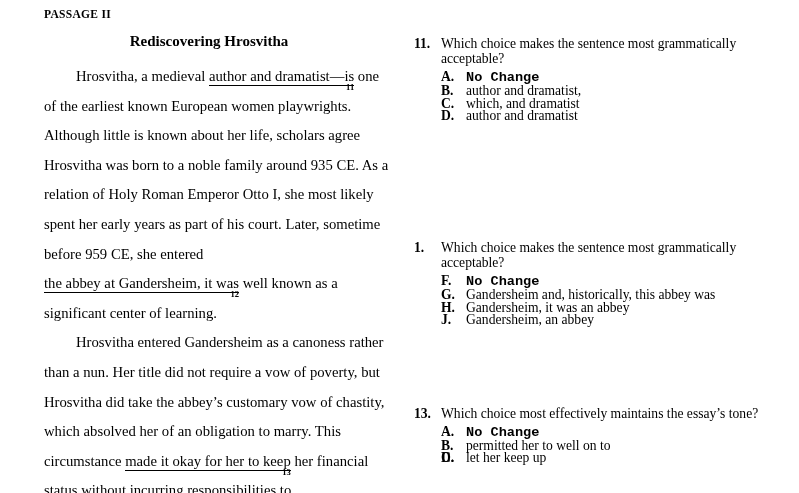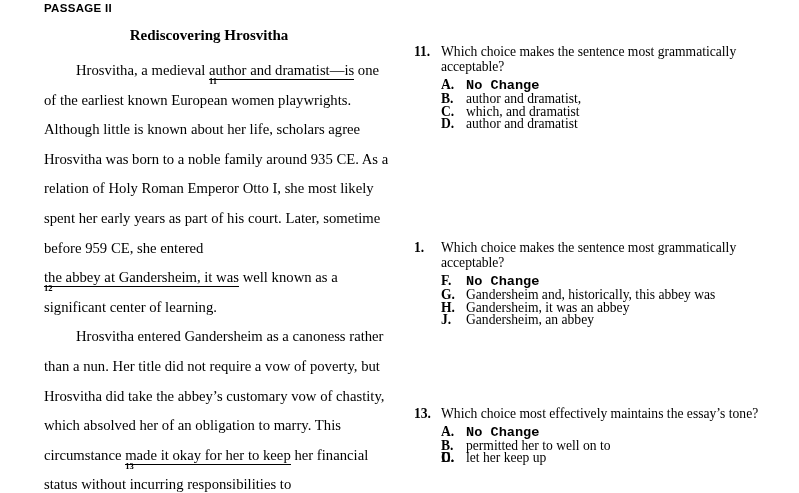--- a/index.html
+++ b/index.html
@@ -18,25 +18,25 @@
 
   
   .passage-col {
     position: absolute;
     left: 44px;
     top: 0;
     width: 345px;
   }
 
   .passage-label {
-    font-family: Liberation Sans, sans-serif;
+    font-family: Liberation Serif, serif;
     font-weight: bold;
     font-size: 11.5px;
     letter-spacing: 0.3px;
-    margin-top: 2px;
+    margin-top: 8px;
   }
 
   .passage-title {
     font-family: "Liberation Serif", serif;
     font-weight: bold;
     font-size: 15px;
     text-align: center;
     margin-top: 13px;
     width: 330px;
   }
@@ -61,21 +61,21 @@
     position: relative;
     border-bottom: 1.2px solid #000;
     padding-bottom: 1px;
     white-space: nowrap;
   }
   .seg .marker {
     position: absolute;
     left: 0;
     right: 0;
     top: 15px;
-    text-align: left;
+    text-align: right;
     font-size: 8.6px;
     font-weight: bold;
     line-height: 1;
   }
 
   
   .questions-col {
     position: absolute;
     left: 414px;
     top: 0;
@@ -133,21 +133,21 @@
 <div class="passage-col">
   <div class="passage-label">PASSAGE II</div>
   <div class="passage-title">Rediscovering Hrosvitha</div>
   <div class="passage-body">
       <p class="para indent"><span>Hrosvitha, a medieval </span><span class="seg"><span>author and dramatist—is</span><span class="marker">11</span></span><span> one of the earliest known European women playwrights. Although little is known about her life, scholars agree Hrosvitha was born to a noble family around 935 CE. As a relation of Holy Roman Emperor Otto I, she most likely spent her early years as part of his court. Later, sometime before 959 CE, she entered </span><span class="seg"><span>the abbey at Gandersheim, it was</span><span class="marker">12</span></span><span> well known as a significant center of learning.</span></p>
       <p class="para indent"><span>Hrosvitha entered Gandersheim as a canoness rather than a nun. Her title did not require a vow of poverty, but Hrosvitha did take the abbey’s customary vow of chastity, which absolved her of an obligation to marry. This circumstance </span><span class="seg"><span>made it okay for her to keep</span><span class="marker">13</span></span><span> her financial status without incurring responsibilities to</span></p>
     </div>
 </div>
 
 <div class="questions-col">
-    <div class="question" style="top: 44px;">
+    <div class="question" style="top: 36px;">
       <div class="q-stem"><span class="q-num">11.</span><span>Which choice makes the sentence most grammatically acceptable?</span></div>
       <div class="choices">
         <div class="choice"><span class="choice-letter">A.</span><span class="choice-text bold">No Change</span></div>
         <div class="choice"><span class="choice-letter">B.</span><span class="choice-text">author and dramatist,</span></div>
         <div class="choice"><span class="choice-letter">C.</span><span class="choice-text">which, and dramatist</span></div>
         <div class="choice"><span class="choice-letter">D.</span><span class="choice-text">author and dramatist</span></div>
       </div>
     </div>
     <div class="question" style="top: 240px;">
       <div class="q-stem"><span class="q-num">1.</span><span>Which choice makes the sentence most grammatically acceptable?</span></div>

